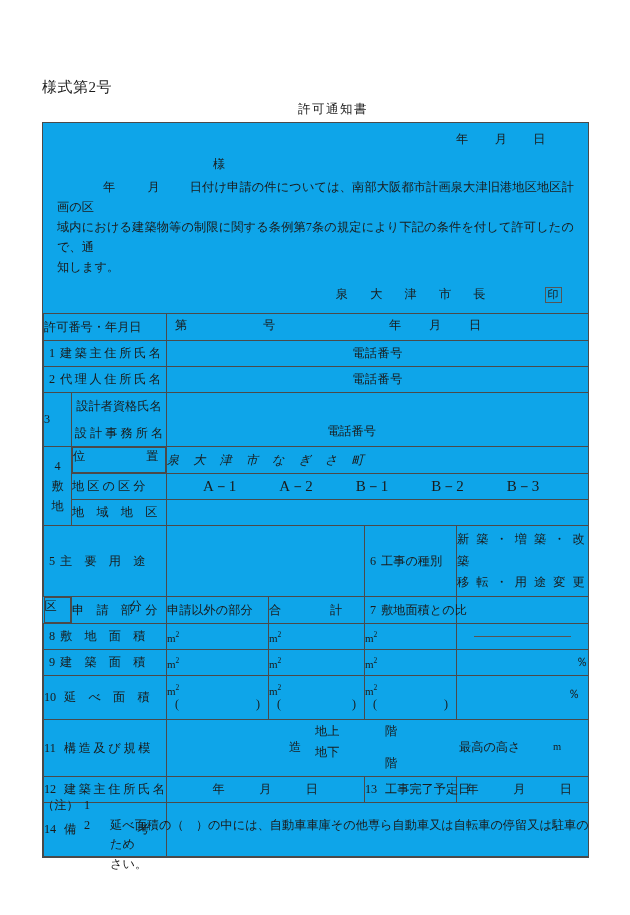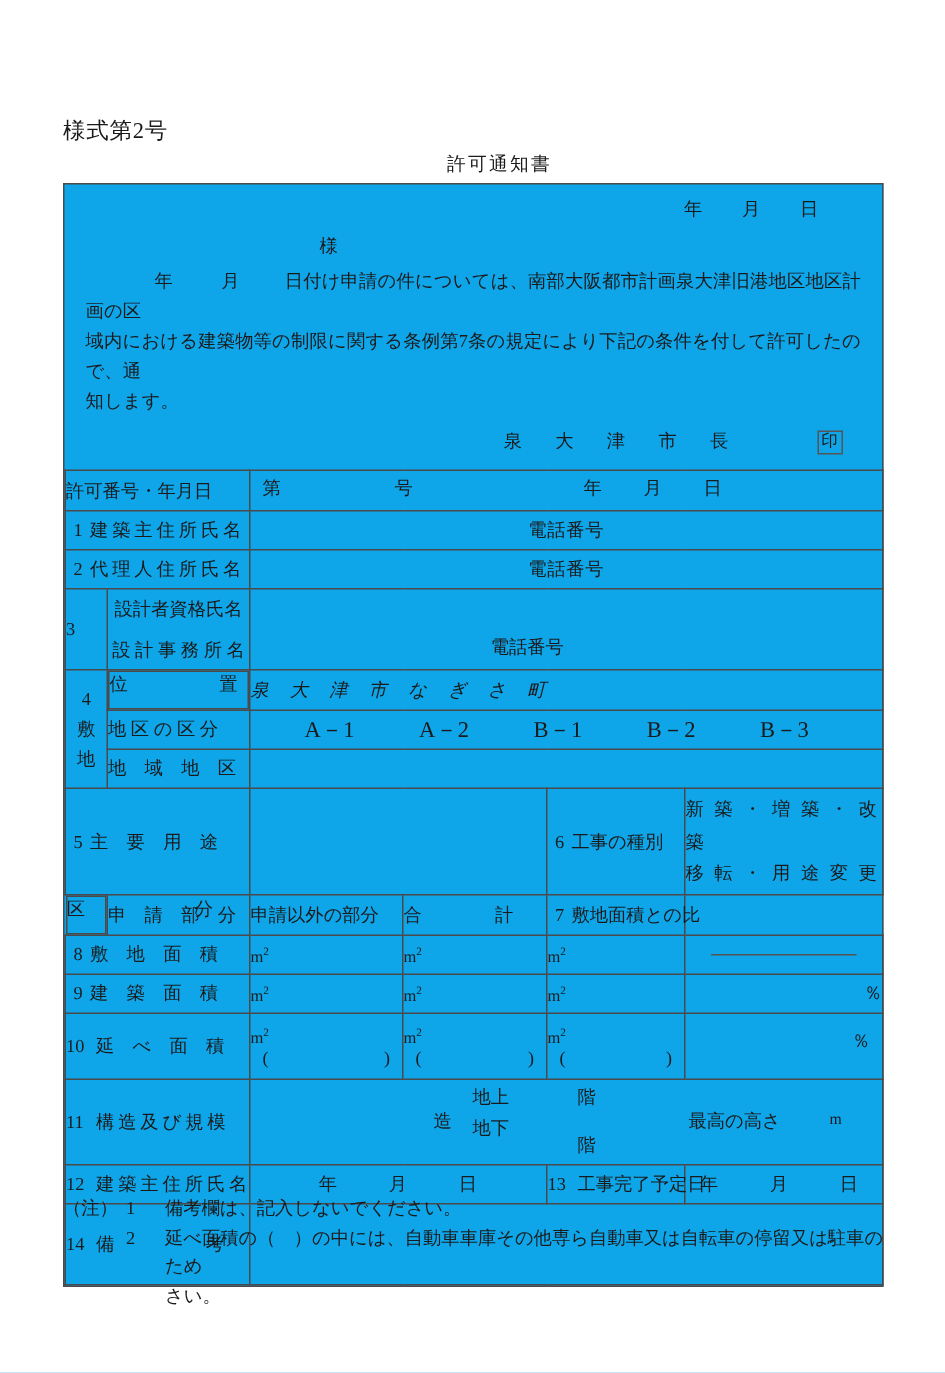--- a/index.html
+++ b/index.html
@@ -514,21 +514,20 @@
         <td colspan="4"></td>
       </tr>
     </tbody>
       </table>
   </div>
 
   <div class="notes">
     <div class="note-line">
       <span class="note-tag">（注）</span>
       <span class="note-idx">1</span>
-      <span class="note-txt">備考欄は、記入しないでください。</span>
     </div>
     <div class="note-line">
       <span class="note-tag"></span>
       <span class="note-idx">2</span>
       <span class="note-txt">延べ面積の（　）の中には、自動車車庫その他専ら自動車又は自転車の停留又は駐車のため</span>
     </div>
     <div class="note-cont">さい。</div>
   </div>
 
 </div>

